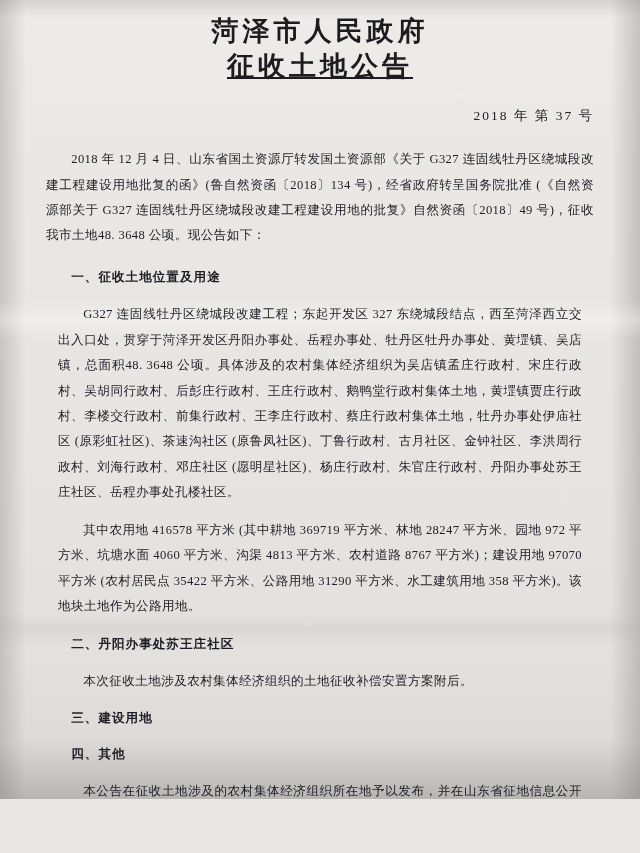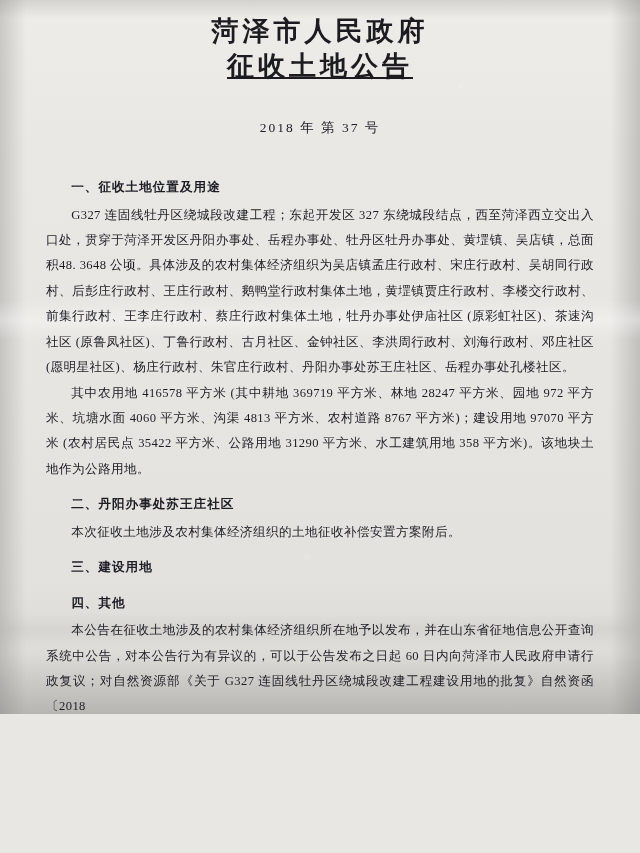--- a/index.html
+++ b/index.html
@@ -9,21 +9,21 @@
   body {
     width: 640px;
     height: 853px;
     background: #e8e7e3;
     font-family: "Liberation Serif", "DejaVu Serif", serif;
     overflow: hidden;
   }
   .page {
     position: relative;
     width: 640px;
-    height: 714px;
+    height: 799px;
     background:
       linear-gradient(180deg, #edece8 0%, #e9e8e4 20%, #e6e5e1 55%, #e2e1dd 82%, #d8d7d3 100%);
     box-sizing: border-box;
     overflow: hidden;
   }
   
   .shade {
     position: absolute;
     pointer-events: none;
   }
@@ -68,24 +68,24 @@
     font-size: 27px;
     padding-top: 14px;
     line-height: 1.28;
   }
   .title-line2 {
     font-size: 27px;
     line-height: 1.28;
     text-decoration: underline;
   }
   .docnum {
-    text-align: center;
+    text-align: right;
     font-size: 13.5px;
     color: #20202a;
-    margin-top: 36px;
+    margin-top: 24px;
     letter-spacing: 2px;
   }
   .body {
     margin-top: 22px;
     font-size: 12.6px;
     line-height: 2.02;
     color: #1d1d26;
     letter-spacing: 0.4px;
     text-align: justify;
   }
@@ -94,21 +94,21 @@
     margin: 0;
   }
   .section-head {
     text-indent: 2em;
     margin: 10px 0 2px 0;
     font-weight: bold;
     letter-spacing: 1px;
   }
   .para-tight {
     text-indent: 2em;
-    margin: 0;
+    margin: 12px;
   }
   .spacer-sm { height: 6px; }
   .noise {
     position: absolute;
     inset: 0;
     z-index: 2;
     pointer-events: none;
     opacity: 0.35;
     background-image:
       radial-gradient(circle at 12% 30%, rgba(255,255,255,0.5) 0 2px, transparent 3px),
@@ -134,20 +134,21 @@
 
     <div class="title">
       <div class="title-line1">菏泽市人民政府</div>
       <div class="title-line2">征收土地公告</div>
     </div>
 
     <div class="docnum">2018 年 第 37 号</div>
 
     <div class="body">
 
+      <p class="para">2018 年 12 月 4 日、山东省国土资源厅转发国土资源部《关于 G327 连固线牡丹区绕城段改建工程建设用地批复的函》(鲁自然资函〔2018〕134 号)，经省政府转呈国务院批准 (《自然资源部关于 G327 连固线牡丹区绕城段改建工程建设用地的批复》自然资函〔2018〕49 号)，征收我市土地48. 3648 公顷。现公告如下：</p>
 
       <div class="spacer-sm"></div>
 
       <p class="section-head">一、征收土地位置及用途</p>
       <p class="para-tight">G327 连固线牡丹区绕城段改建工程；东起开发区 327 东绕城段结点，西至菏泽西立交出入口处，贯穿于菏泽开发区丹阳办事处、岳程办事处、牡丹区牡丹办事处、黄堽镇、吴店镇，总面积48. 3648 公顷。具体涉及的农村集体经济组织为吴店镇孟庄行政村、宋庄行政村、吴胡同行政村、后彭庄行政村、王庄行政村、鹅鸭堂行政村集体土地，黄堽镇贾庄行政村、李楼交行政村、前集行政村、王李庄行政村、蔡庄行政村集体土地，牡丹办事处伊庙社区 (原彩虹社区)、茶速沟社区 (原鲁凤社区)、丁鲁行政村、古月社区、金钟社区、李洪周行政村、刘海行政村、邓庄社区 (愿明星社区)、杨庄行政村、朱官庄行政村、丹阳办事处苏王庄社区、岳程办事处孔楼社区。</p>
       <p class="para-tight">其中农用地 416578 平方米 (其中耕地 369719 平方米、林地 28247 平方米、园地 972 平方米、坑塘水面 4060 平方米、沟渠 4813 平方米、农村道路 8767 平方米)；建设用地 97070 平方米 (农村居民点 35422 平方米、公路用地 31290 平方米、水工建筑用地 358 平方米)。该地块土地作为公路用地。</p>
 
       <p class="section-head">二、丹阳办事处苏王庄社区</p>
       <p class="para-tight">本次征收土地涉及农村集体经济组织的土地征收补偿安置方案附后。</p>
 

